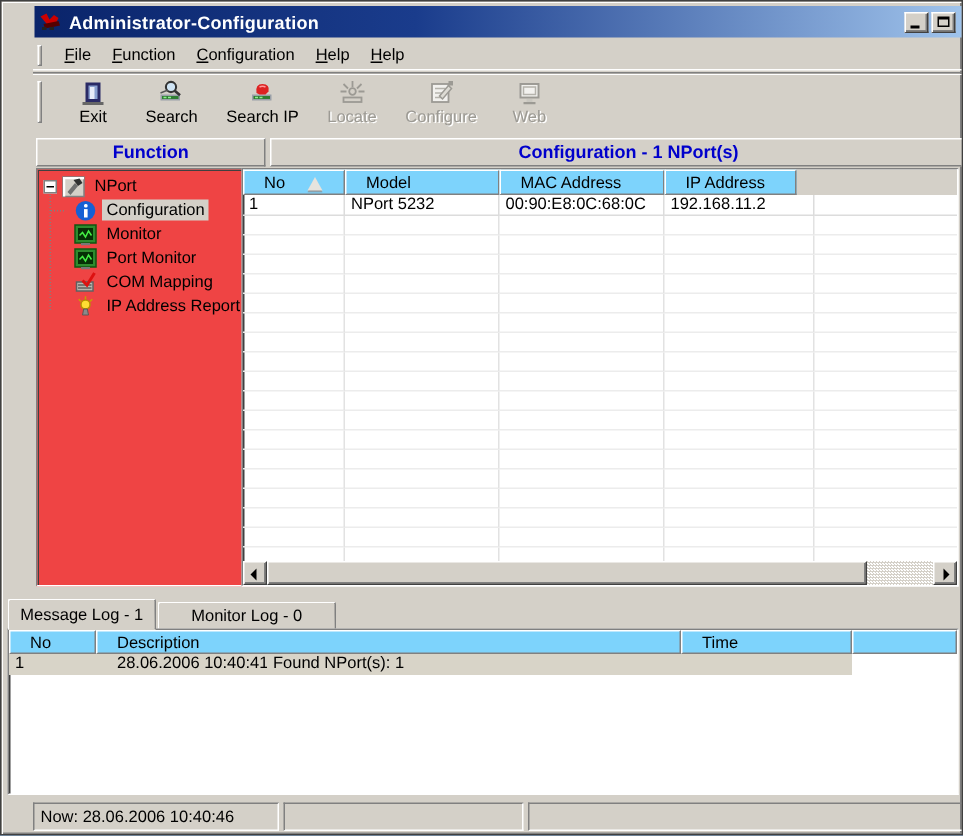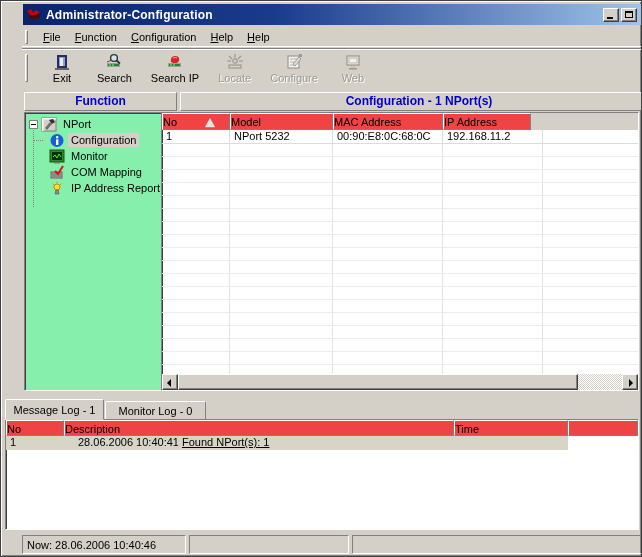--- a/index.html
+++ b/index.html
@@ -41,38 +41,38 @@
   .tool-btn .ticon{width:20px;height:18px;}
   .tool-btn .tlabel{margin-top:1px;white-space:nowrap;}
   .tool-btn.disabled .tlabel{color:#9c9a94;text-shadow:1px 1px 0 #ffffff;}
 
   
   .panel-header{height:19px;background:#d4d0c8;text-align:center;line-height:17px;
     font-weight:bold;font-size:12px;color:#0000cc;
     border:1px solid;border-color:#ffffff #808080 #808080 #ffffff;}
 
   
-  #tree-box{left:4px;top:111px;width:153px;height:279px;background:#86efac;}
+  #tree-box{left:4px;top:111px;width:153px;height:279px;background:#ef4444;}
   .tree{position:relative;padding-top:3px;}
   .tree-row{height:16px;display:flex;align-items:center;white-space:nowrap;position:relative;}
   .expand-box{width:9px;height:9px;background:#fff;border:1px solid #808080;position:relative;margin-left:4px;flex:0 0 auto;}
   .expand-box::after{content:"";position:absolute;left:1px;top:3px;width:5px;height:1px;background:#000;}
   .tree-icon{width:16px;height:15px;margin:0 3px 0 3px;flex:0 0 auto;}
   .tree-label{padding:1px 3px;}
   .tree-label.selected{background:#d4d0c8;}
   .tree-children .tree-row{padding-left:21px;}
   .vline{position:absolute;left:8px;top:15px;width:1px;height:80px;
     background-image:repeating-linear-gradient(to bottom,#808080 0 1px,transparent 1px 2px);}
   .hstub{position:absolute;left:9px;width:9px;height:1px;top:8px;
     background-image:repeating-linear-gradient(to right,#808080 0 1px,transparent 1px 2px);}
 
   
   #device-box{left:160px;top:111px;width:478px;height:279px;background:#ffffff;position:absolute;overflow:hidden;}
   .hdr-row{display:flex;height:17px;background:#d4d0c8;}
-  .hdr-cell{height:17px;line-height:15px;padding:1px 0;background:#ef4444;position:relative;
+  .hdr-cell{height:17px;line-height:15px;padding:1px 13px;background:#7dd3fc;position:relative;
     border:1px solid;border-color:#ffffff #808080 #808080 #ffffff;flex:0 0 auto;white-space:nowrap;overflow:hidden;}
   .sort-tri{position:absolute;right:14px;top:4px;width:0;height:0;
     border-left:5px solid transparent;border-right:5px solid transparent;border-bottom:9px solid #e6e4de;
     filter:drop-shadow(0 1px 0 #909090);}
   .data-row{display:flex;height:14px;}
   .data-cell{height:14px;line-height:13px;padding:0 4px;border-right:1px solid #dcdcdc;border-bottom:1px solid #dcdcdc;flex:0 0 auto;white-space:nowrap;overflow:hidden;}
   .grid-row{display:flex;height:13px;}
   .grid-cell{height:13px;border-right:1px solid #e2e2e2;border-bottom:1px solid #ececec;flex:0 0 auto;}
 
   
@@ -233,20 +233,29 @@
           <svg class="tree-icon" viewBox="0 0 16 15">
             <rect x="1" y="1" width="14" height="12" fill="#2e8b2e" stroke="#115511"></rect>
             <rect x="3" y="3" width="10" height="8" fill="#063006"></rect>
             <polyline points="4,8 6,6 8,9 10,5 12,8" fill="none" stroke="#44ee44" stroke-width="1"></polyline>
             <rect x="5" y="13" width="6" height="1.5" fill="#777"></rect>
           </svg>
           <span class="tree-label">Monitor</span>
         </div>
         <div class="tree-row">
           <svg class="tree-icon" viewBox="0 0 16 15">
+            <rect x="1" y="1" width="14" height="12" fill="#2e8b2e" stroke="#115511"></rect>
+            <rect x="3" y="3" width="10" height="8" fill="#063006"></rect>
+            <polyline points="4,8 6,6 8,9 10,5 12,8" fill="none" stroke="#44ee44" stroke-width="1"></polyline>
+            <rect x="5" y="13" width="6" height="1.5" fill="#777"></rect>
+          </svg>
+          <span class="tree-label">Port Monitor</span>
+        </div>
+        <div class="tree-row">
+          <svg class="tree-icon" viewBox="0 0 16 15">
             <rect x="2" y="7" width="11" height="6" fill="#b8b6ae" stroke="#606060"></rect>
             <rect x="3" y="8.5" width="9" height="1" fill="#606060"></rect>
               <rect x="3" y="10.5" width="9" height="1" fill="#606060"></rect>
             <path d="M6 6 L9 9 L14 1" fill="none" stroke="#dd1111" stroke-width="2"></path>
           </svg>
           <span class="tree-label">COM Mapping</span>
         </div>
         <div class="tree-row">
           <svg class="tree-icon" viewBox="0 0 16 15">
             <g stroke="#c8a000" stroke-width="1">
@@ -411,33 +420,33 @@
       </div>
     <div id="hscroll">
       <span class="sb-btn arrow-left"></span>
       <span class="sb-thumb"></span>
       <span class="sb-track"></span>
       <span class="sb-btn arrow-right"></span>
     </div>
   </div>
 
   <div class="tab" style="left:4px;top:398px;width:99px;height:21px;line-height:20px;z-index:2;">Message Log - 1</div>
-  <div class="tab" style="left:104px;top:400px;width:101px;height:19px;line-height:18px;background:#d4d0c8;text-align:center;">Monitor Log - 0</div>
+  <div class="tab" style="left:104px;top:400px;width:119px;height:19px;line-height:18px;background:#d4d0c8;text-align:center;">Monitor Log - 0</div>
 
   <div id="log-box" class="sunken">
     <div class="hdr-row" style="height:16px;">
       <div class="hdr-cell" style="width:58px;height:16px;">No</div>
       <div class="hdr-cell" style="width:390px;height:16px;">Description</div>
       <div class="hdr-cell" style="width:114px;height:16px;">Time</div>
       <div class="hdr-cell" style="flex:1 1 auto;height:16px;"></div>
     </div>
     <div class="log-row">
       <div class="log-cell log-highlight" style="width:58px;">1</div>
       <div class="log-cell log-highlight" style="width:114px;padding-left:14px;">28.06.2006 10:40:41</div>
-      <div class="log-cell log-highlight" style="width:390px;text-decoration:underline;">Found NPort(s): 1</div>
+      <div class="log-cell log-highlight" style="width:390px;">Found NPort(s): 1</div>
     </div>
   </div>
 
   <div class="abs" style="left:2px;top:534px;width:638px;height:20px;">
     <div class="status-sec" style="left:0;width:164px;">Now: 28.06.2006 10:40:46</div>
     <div class="status-sec" style="left:167px;width:160px;"></div>
     <div class="status-sec" style="left:330px;width:308px;"></div>
     <div id="resize-grip"></div>
   </div>
 

